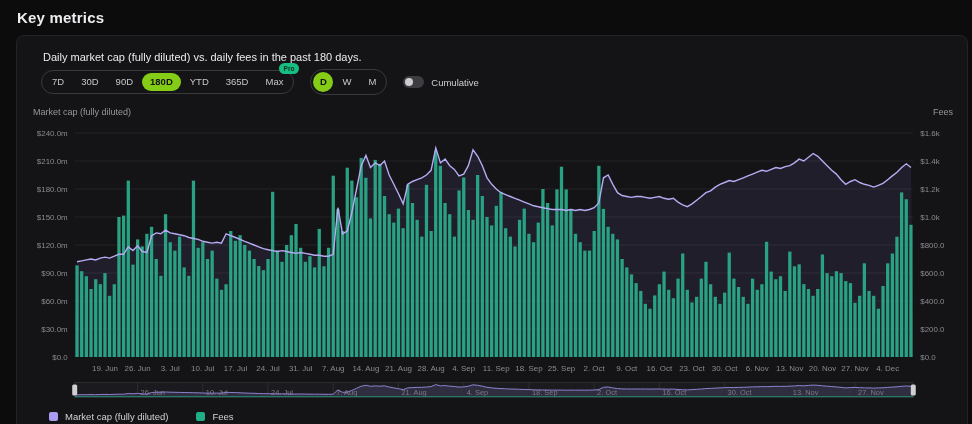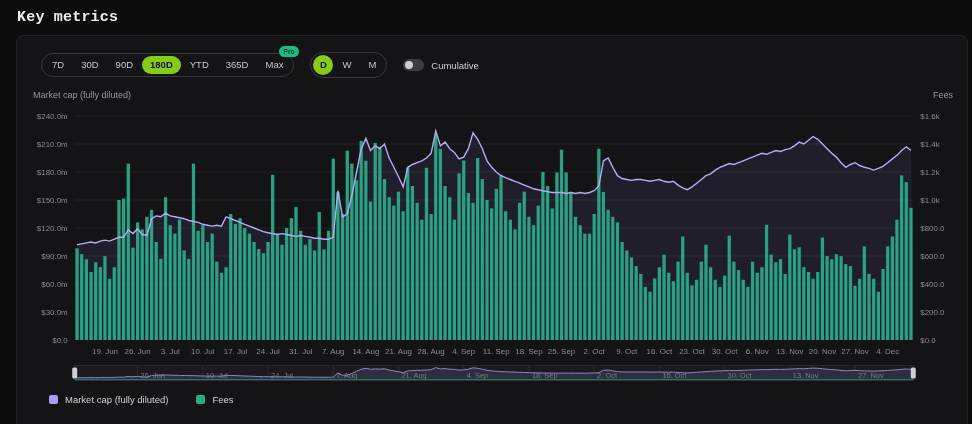--- a/index.html
+++ b/index.html
@@ -4,21 +4,21 @@
 <style>
   html,body { margin:0; padding:0; }
   body {
     width:972px; height:424px; overflow:hidden;
     background:#0c0c0d;
     font-family:"Liberation Sans", sans-serif;
     -webkit-font-smoothing:antialiased;
   }
   .page-title {
     color:#ededef; font-size:15px; font-weight:600;
-    padding:9px 0 0 17px; letter-spacing:.2px;font-family:Liberation Mono, monospace;
+    padding:9px 0 0 17px; letter-spacing:.2px;
   }
   .card {
     margin:9px 4px 0 16px; height:398px; box-sizing:border-box;
     background:#141416; border:1px solid #232326; border-radius:8px;
     padding:10px 10px 0 10px; position:relative;
   }
   .subtitle { color:#eaeaec; font-size:11px; padding:5px 0 0 16px; }
   .controls { display:flex; align-items:center; gap:16px; margin:6px 0 0 14px; }
   .pill-group {
     border:1px solid #39393d; border-radius:16px; padding:2px;
@@ -67,20 +67,21 @@
   .legend-item { display:flex; align-items:center; cursor:pointer; }
   .swatch { width:9px; height:9px; border-radius:2px; display:inline-block; margin-right:7px; }
 </style>
 </head>
 <body>
 
 <div class="page-title">Key metrics</div>
 
 <div class="card">
 
+  <div class="subtitle">Daily market cap (fully diluted) vs. daily fees in the past 180 days.</div>
 
   <div class="controls">
     <div class="pill-group">
       <button class="pill">7D</button>
       <button class="pill">30D</button>
       <button class="pill">90D</button>
       <button class="pill active">180D</button>
       <button class="pill">YTD</button>
       <button class="pill">365D</button>
       <button class="pill">Max</button>

